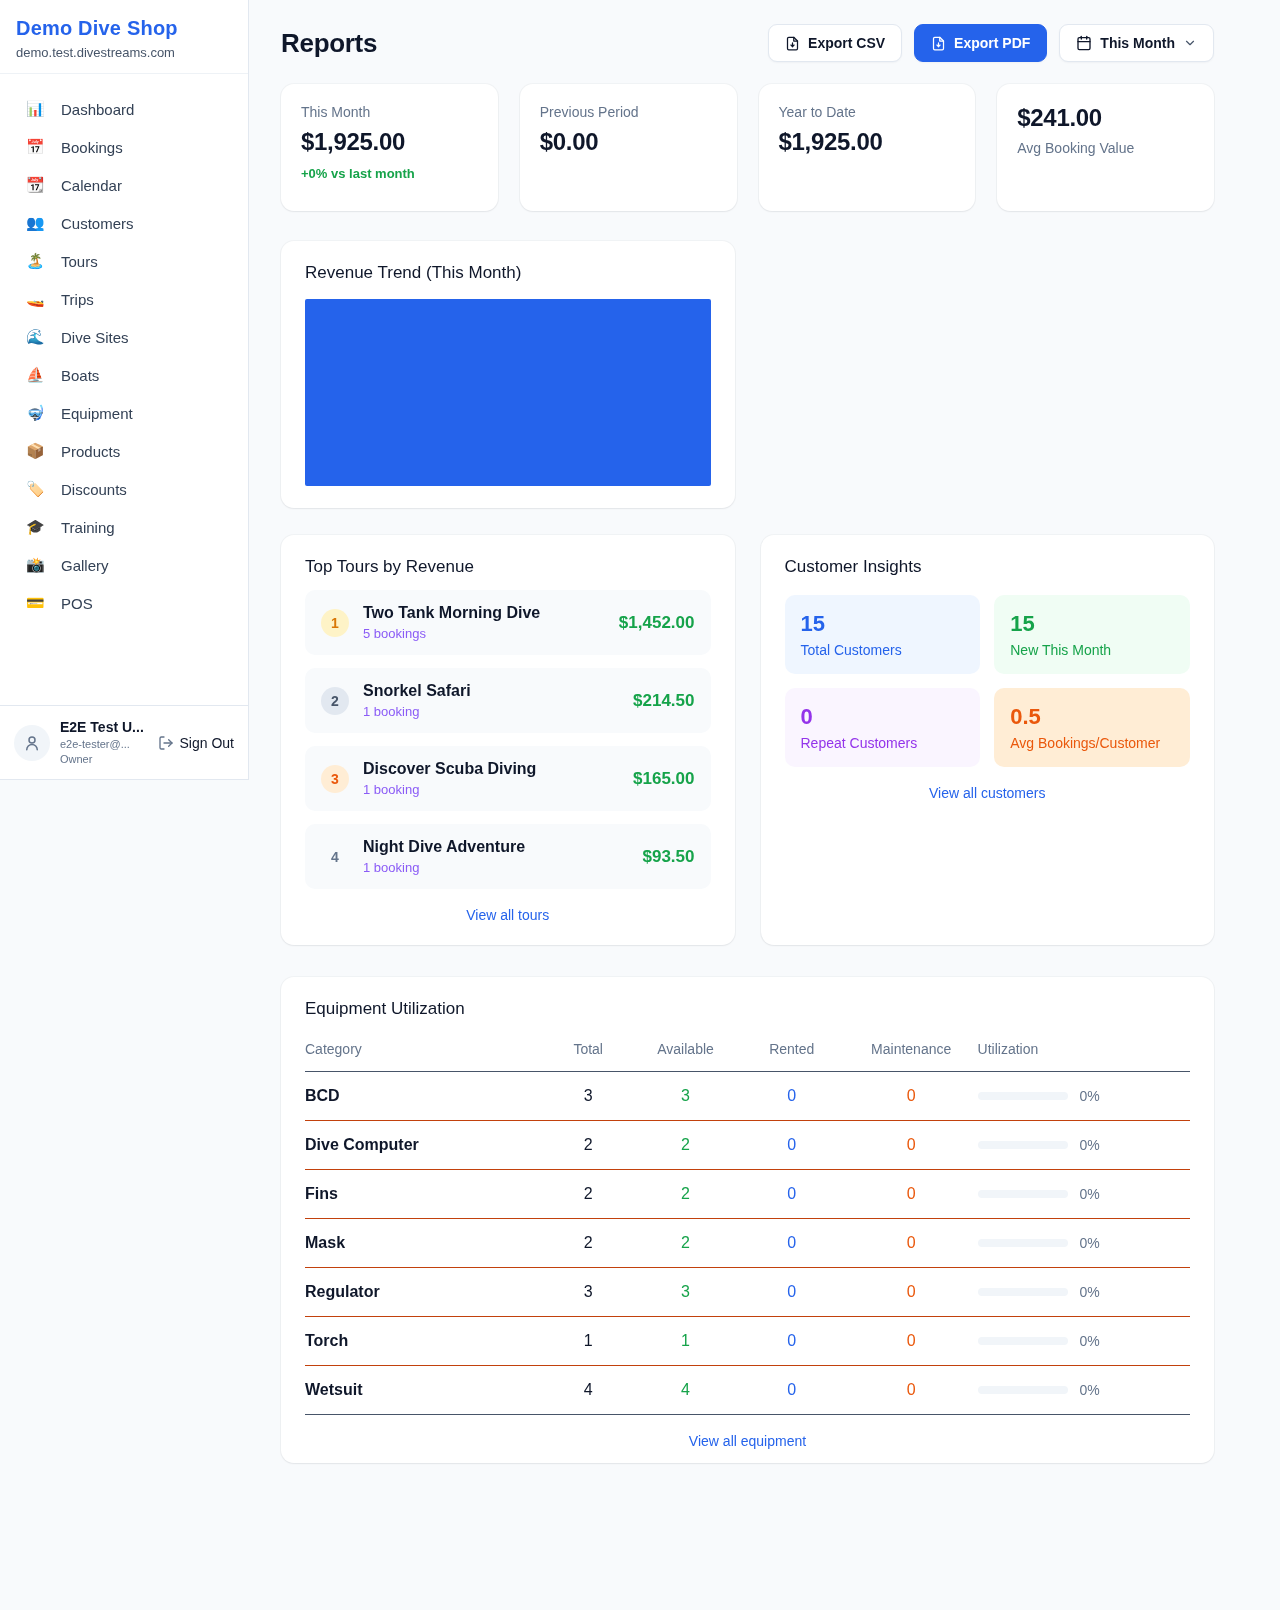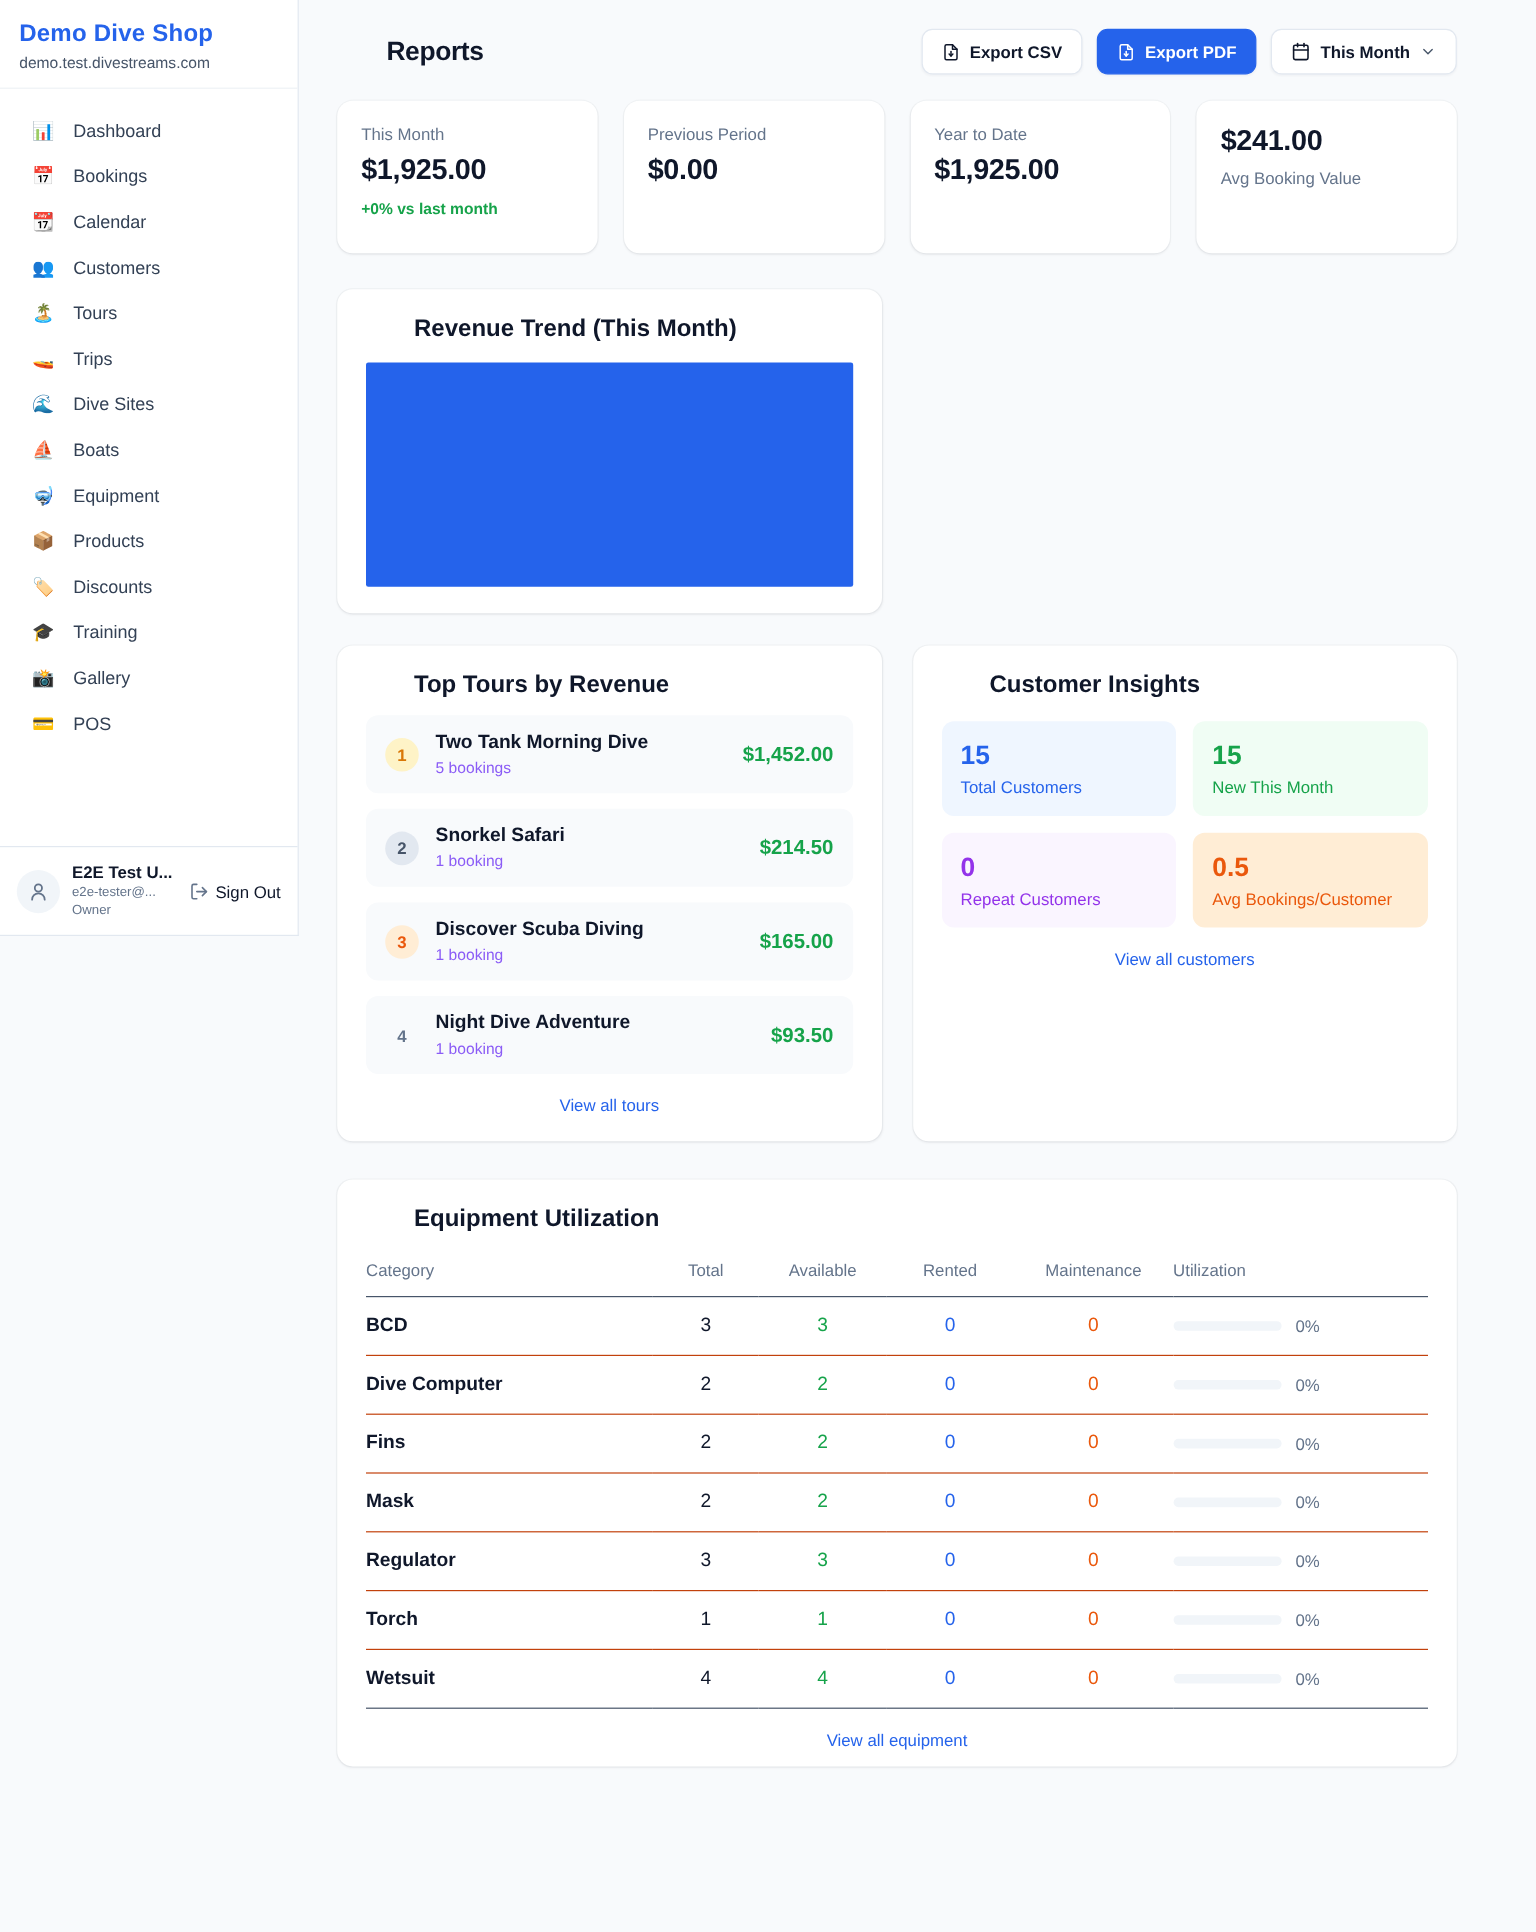--- a/index.html
+++ b/index.html
@@ -18,31 +18,31 @@
   .avatar { width:36px; height:36px; border-radius:50%; background:#f1f5f9; display:flex; align-items:center; justify-content:center; flex:none; }
   .uinfo { line-height:1.35; min-width:0; }
   .uname { font-size:14px; font-weight:700; color:#0f172a; white-space:nowrap; }
   .umail,.urole { font-size:11px; color:#64748b; white-space:nowrap; }
   .signout { margin-left:auto; display:flex; align-items:center; gap:6px; font-size:14px; color:#0f172a; cursor:pointer; white-space:nowrap; }
 
   
   .main { margin-left:249px; padding:24px 0 30px 32px; width:1031px; }
   .content { width:933px; }
   .topbar { display:flex; align-items:center; }
-  .page-title { font-size:22px; font-weight:800; letter-spacing:-.3px;margin-left:41px; }
+  .page-title { font-size:26px; font-weight:800; letter-spacing:-.3px; }
   .actions { margin-left:auto; display:flex; gap:12px; }
   .btn { height:38px; display:inline-flex; align-items:center; gap:8px; padding:0 16px; border-radius:9px;
          font-size:14px; font-weight:600; background:#fff; border:1px solid #e2e8f0; color:#0f172a; cursor:pointer;
          box-shadow:0 1px 2px rgba(15,23,42,.04);text-align:center; }
   .btn.primary { background:#2563eb; border-color:#2563eb; color:#fff; }
   .btn svg { flex:none; }
 
   
   .card { background:#fff; border-radius:13px; box-shadow:0 1px 2px rgba(15,23,42,.06), 0 0 0 1px rgba(15,23,42,.03); }
-  .card-title { font-size:20px; font-weight:700;margin-left:40px; }
+  .card-title { font-size:17px; font-weight:400; }
 
   .stats { display:grid; grid-template-columns:repeat(4,1fr); gap:22px; margin-top:22px; }
   .stat { padding:20px; min-height:127px; }
   .stat .lbl { font-size:14px; color:#64748b; }
   .stat .val { font-size:24px; font-weight:800; margin-top:8px; letter-spacing:-.3px; }
   .stat .delta { font-size:13px; color:#16a34a; margin-top:10px; font-weight:600; }
   .stat.value-first .val { margin-top:0; }
   .stat.value-first .lbl { margin-top:8px; }
 
   .row2 { display:grid; grid-template-columns:1fr 1fr; gap:26px; margin-top:30px; align-items:start; }

